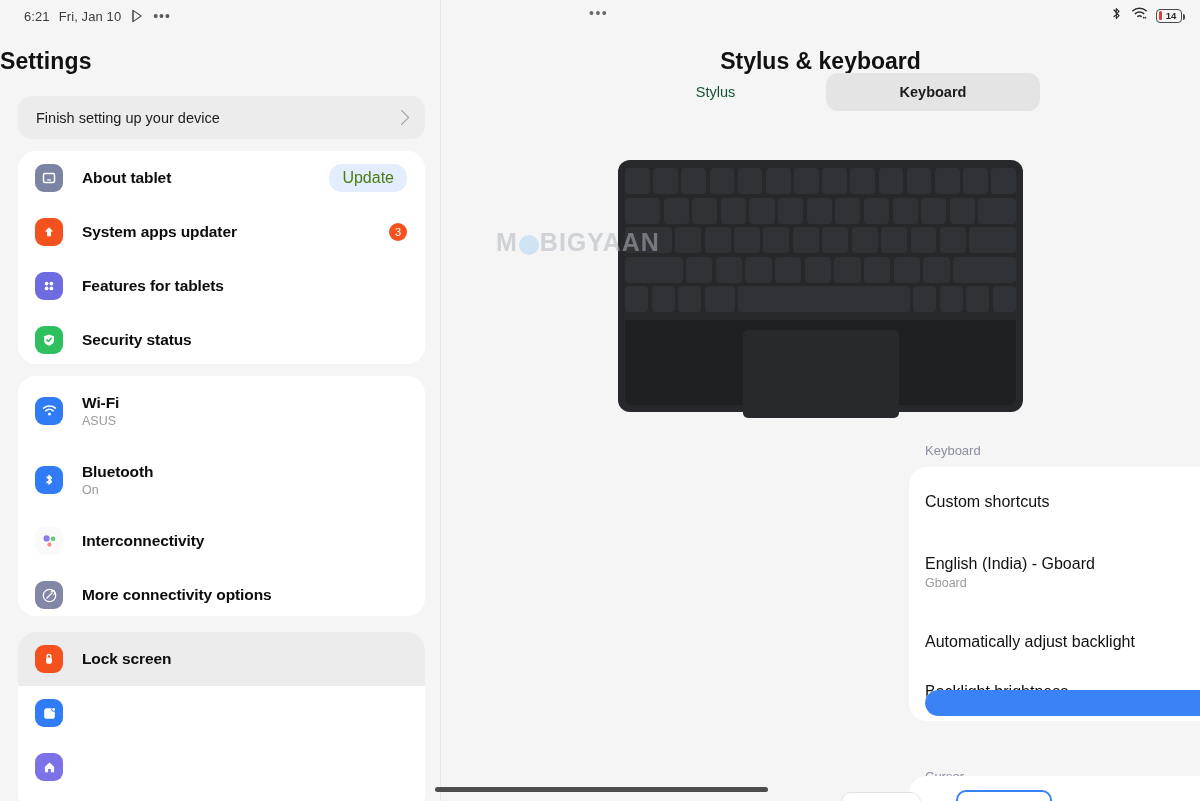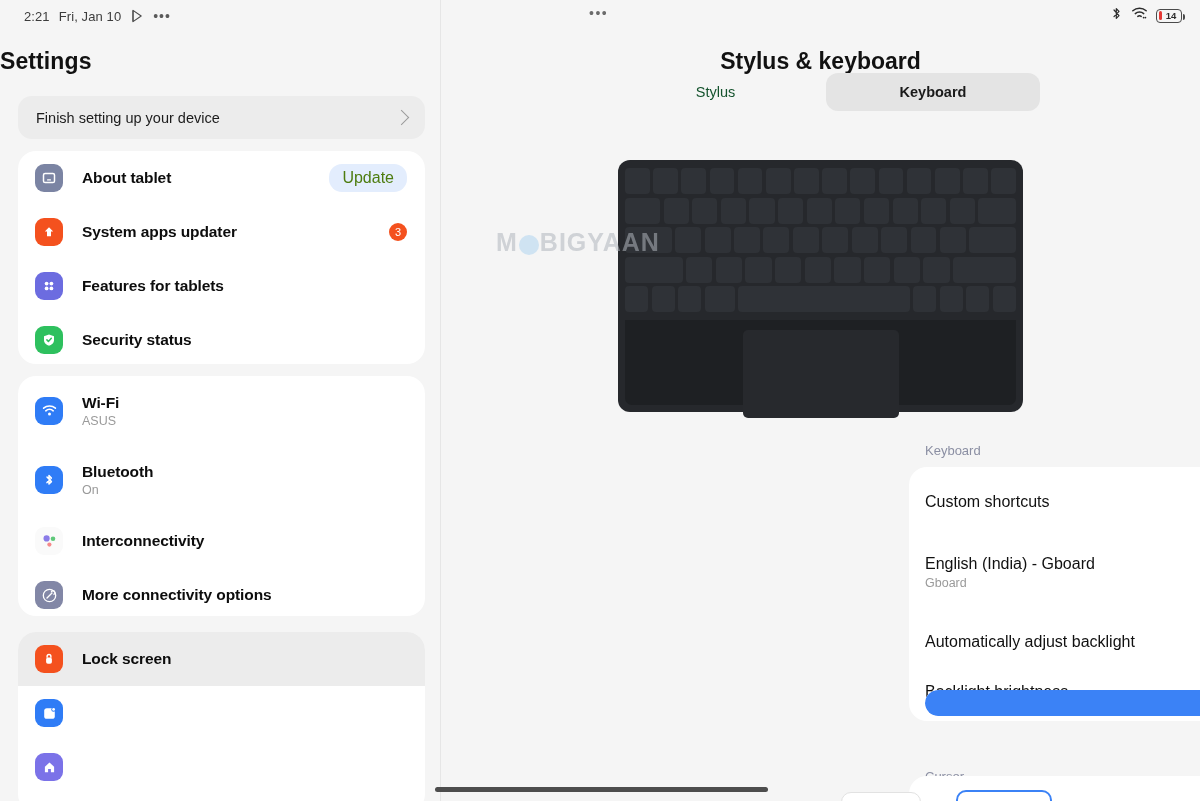--- a/index.html
+++ b/index.html
@@ -226,21 +226,21 @@
   }
 </style>
 </head>
 <body>
 
 <div id="root">
 
   <div class="left-pane">
 
     <div class="statusbar-left">
-      <span class="sb-time">2:21</span>
+      <span class="sb-time">6:21</span>
       <span class="sb-date">Fri, Jan 10</span>
       <span class="play-icon">
         <svg width="14" height="14" viewBox="0 0 14 14">
             <path d="M3 1.4 L11.2 7 L3 12.6 Z" fill="none" stroke="#4a4a4a" stroke-width="1.1" stroke-linejoin="round"></path>
             <path d="M3 1.4 L3 12.6" stroke="#4a4a4a" stroke-width="1.1"></path>
           </svg>
       </span>
       <span class="ellipsis-icon">•••</span>
     </div>
 

